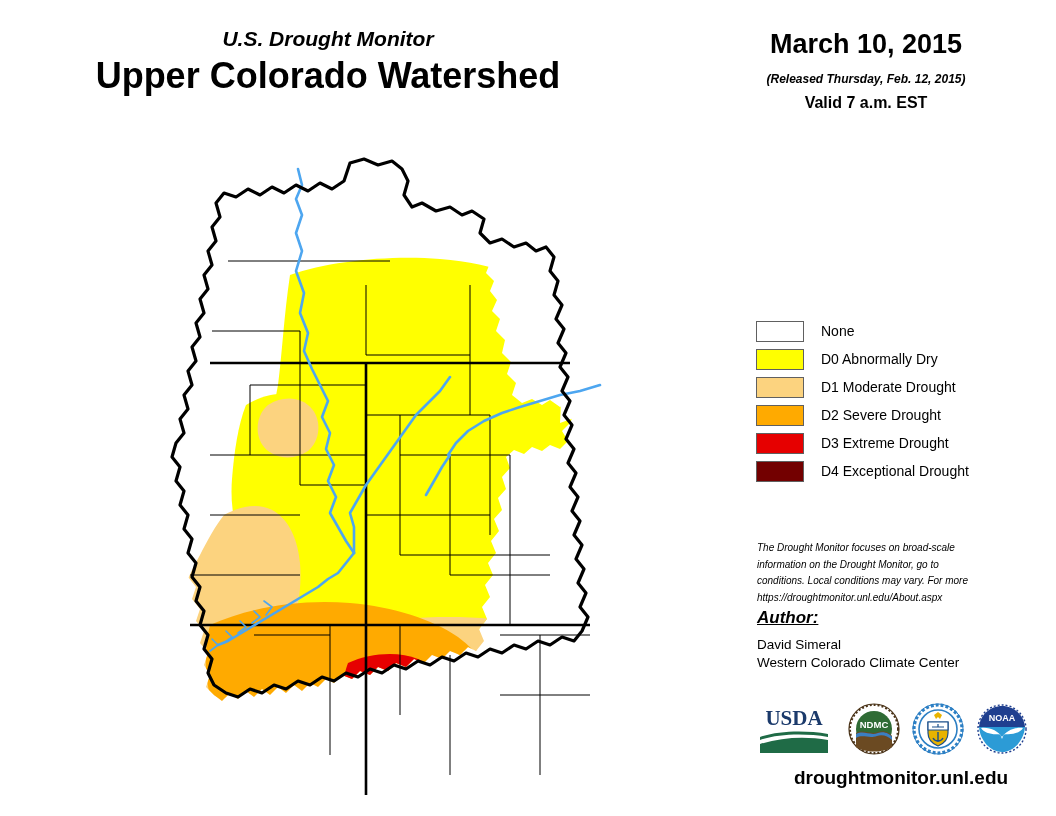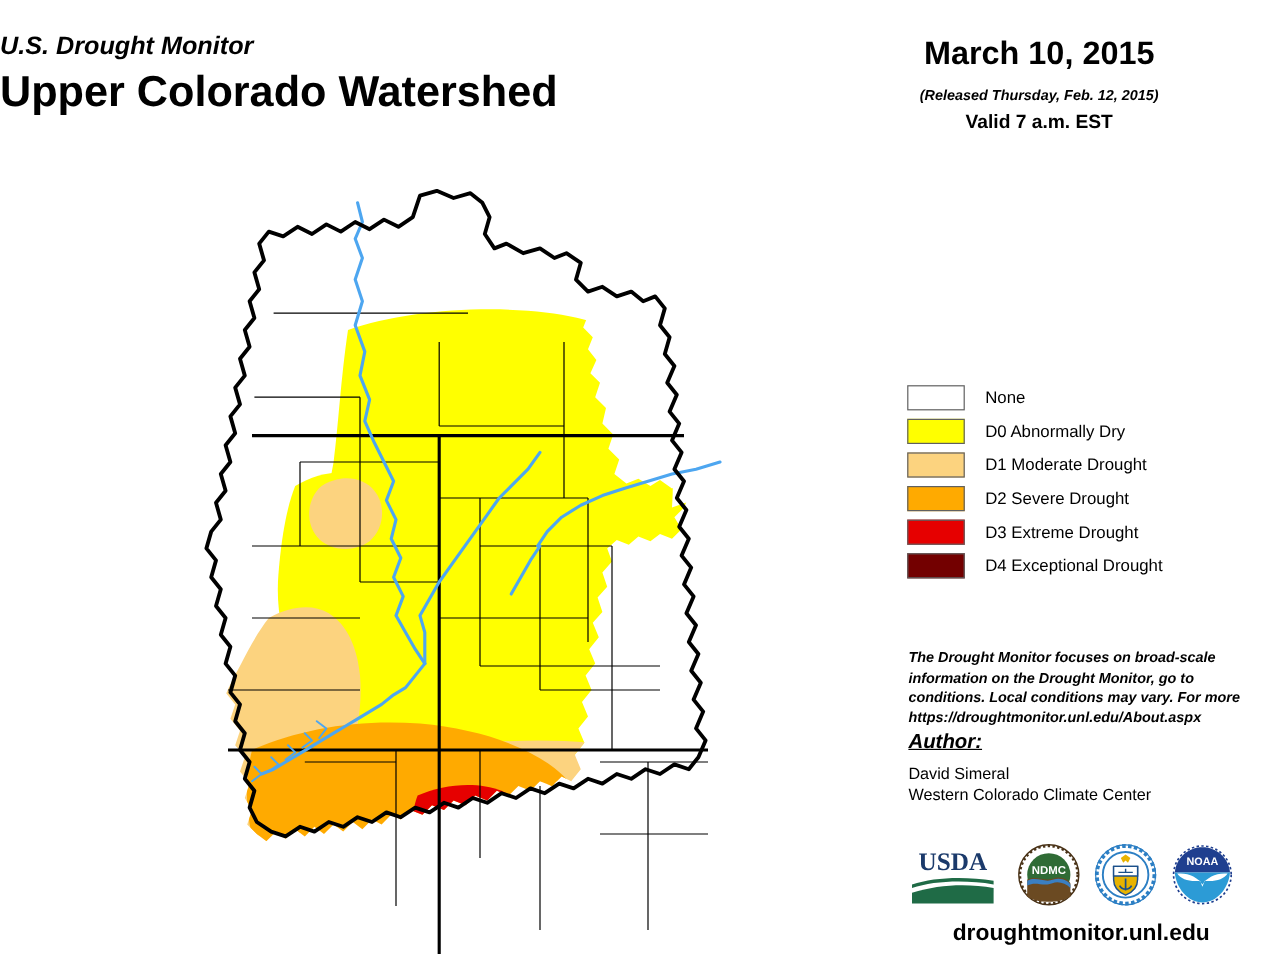--- a/index.html
+++ b/index.html
@@ -16,21 +16,22 @@
     color: #000000;
     overflow: hidden;
   }
 
   
   #header-left {
     position: absolute;
     left: 0px;
     top: 26px;
     width: 640px;
-    text-align: left;
+    text-align: center;
+    padding-left: 8px;
   }
   #subtitle-dm {
     font-size: 21px;
     font-weight: bold;
     font-style: italic;
     letter-spacing: 0px;
     line-height: 26px;
   }
   #main-title {
     font-size: 36px;
@@ -107,24 +108,23 @@
     margin-left: 17px;
     white-space: nowrap;
   }
 
   
   #disclaimer {
     position: absolute;
     left: 757px;
     top: 540px;
     width: 290px;
-    font-size: 12px;
+    font-size: 10px;
     font-style: italic;
     line-height: 16.5px;
-    font-weight: bold;
   }
 
   
   #author-panel {
     position: absolute;
     left: 757px;
     top: 608px;
     width: 290px;
   }
   #author-heading {

